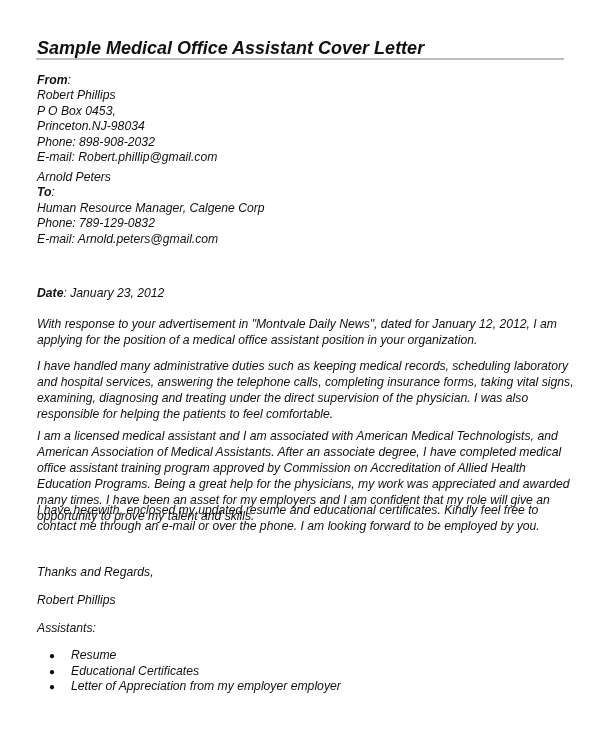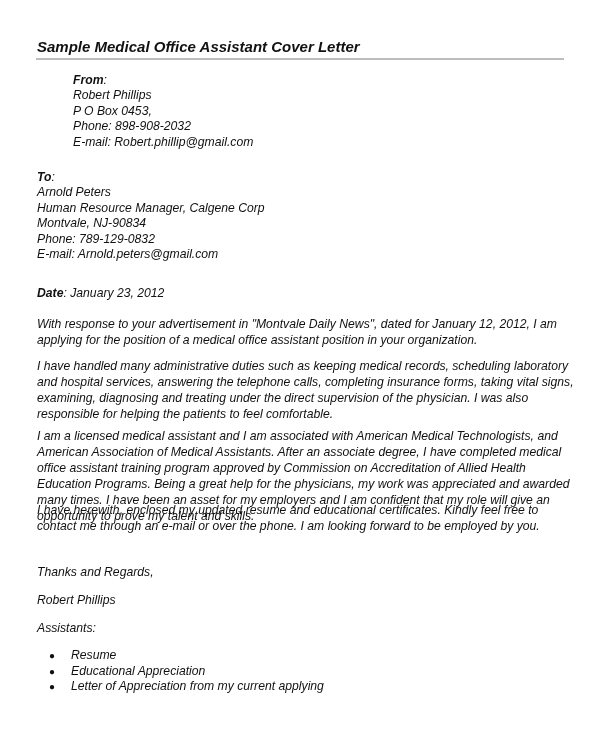--- a/index.html
+++ b/index.html
@@ -5,68 +5,68 @@
   html, body { margin: 0; padding: 0; background: #ffffff; }
   body {
     width: 600px; height: 734px; overflow: hidden; position: relative;
     font-family: "Liberation Sans", sans-serif;
     font-style: italic;
     font-size: 12.2px;
     color: #111;
   }
   .title {
     position: absolute; left: 37px; top: 38px;
-    font-weight: bold; font-size: 15px;
+    font-weight: bold; font-size: 18px;
   }
   .rule {
     position: absolute; left: 36px; top: 58px; width: 528px; height: 2px;
     background: #bdbdbd;
   }
   .block { position: absolute; left: 37px; line-height: 15.4px; }
   .block div { white-space: nowrap; }
   .lbl { font-weight: bold; }
   .lbl-colon { font-weight: normal; }
   .para { position: absolute; left: 37px; width: 540px; line-height: 16px; }
   ul.enc { position: absolute; left: 37px; top: 648px; margin: 0; padding: 0; list-style: none; line-height: 15.5px; }
   ul.enc li { position: relative; padding-left: 34px; }
   ul.enc li .bullet { position: absolute; left: 12px; top: 0; font-style: normal; font-size: 10px; }
 </style>
 </head>
 <body>
 
 <div class="title">Sample Medical Office Assistant Cover Letter</div>
 <div class="rule"></div>
 
-<div class="block" style="top:73px;margin-left:36px;">
+<div class="block" style="top:73px;">
   <div><span class="lbl">From</span><span class="lbl-colon">:</span></div>
   <div>Robert Phillips</div>
   <div>P O Box 0453,</div>
+  <div>Princeton.NJ-98034</div>
   <div>Phone: 898-908-2032</div>
   <div>E-mail: Robert.phillip@gmail.com</div>
 </div>
 
 <div class="block" style="top:170px;">
+  <div>Arnold Peters</div>
   <div><span class="lbl">To</span><span class="lbl-colon">:</span></div>
-  <div>Arnold Peters</div>
   <div>Human Resource Manager, Calgene Corp</div>
-  <div>Montvale, NJ-90834</div>
   <div>Phone: 789-129-0832</div>
   <div>E-mail: Arnold.peters@gmail.com</div>
 </div>
 
 <div class="block" style="top:286px;">
   <div><span class="lbl">Date</span><span>: </span><span>January 23, 2012</span></div>
 </div>
 
 <div class="para" style="top:316px;">With response to your advertisement in "Montvale Daily News", dated for January 12, 2012, I am applying for the position of a medical office assistant position in your organization.</div>
 <div class="para" style="top:358px;">I have handled many administrative duties such as keeping medical records, scheduling laboratory and hospital services, answering the telephone calls, completing insurance forms, taking vital signs, examining, diagnosing and treating under the direct supervision of the physician. I was also responsible for helping the patients to feel comfortable.</div>
 <div class="para" style="top:428px;">I am a licensed medical assistant and I am associated with American Medical Technologists, and American Association of Medical Assistants. After an associate degree, I have completed medical office assistant training program approved by Commission on Accreditation of Allied Health Education Programs. Being a great help for the physicians, my work was appreciated and awarded many times. I have been an asset for my employers and I am confident that my role will give an opportunity to prove my talent and skills.</div>
 <div class="para" style="top:502px;">I have herewith, enclosed my updated resume and educational certificates. Kindly feel free to contact me through an e-mail or over the phone. I am looking forward to be employed by you.</div>
 
 <div class="para" style="top:564px;">Thanks and Regards,</div>
 <div class="para" style="top:592px;">Robert Phillips</div>
 <div class="para" style="top:620px;">Assistants:</div>
 
 <ul class="enc">
   <li><span class="bullet">●</span><span>Resume</span></li>
-  <li><span class="bullet">●</span><span>Educational Appreciation</span></li>
-  <li><span class="bullet">●</span><span>Letter of Appreciation from my current applying</span></li>
+  <li><span class="bullet">●</span><span>Educational Certificates</span></li>
+  <li><span class="bullet">●</span><span>Letter of Appreciation from my employer employer</span></li>
 </ul>
 
 </body></html>

